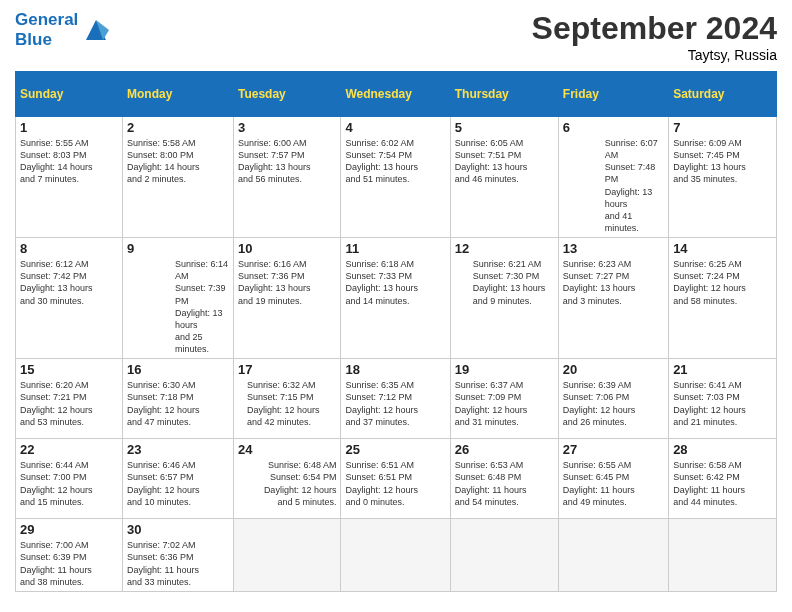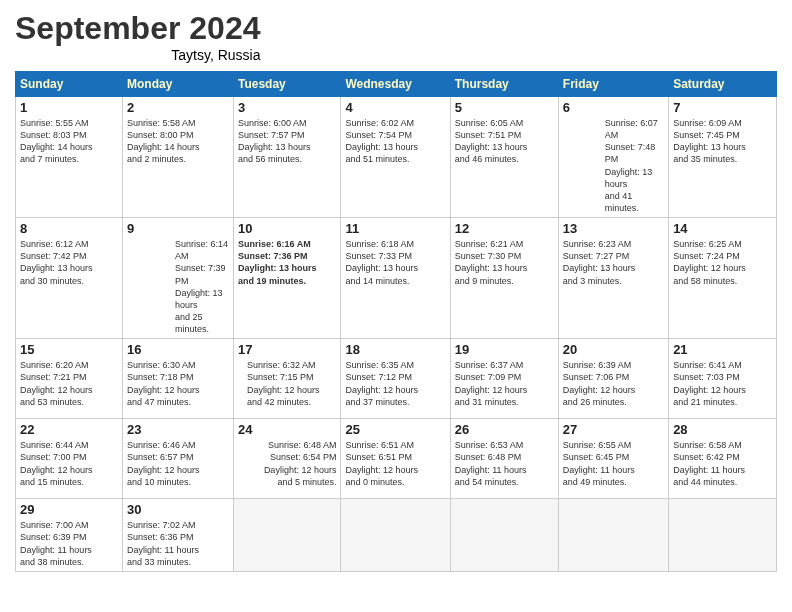--- a/index.html
+++ b/index.html
@@ -36,22 +36,22 @@
       font-size: 14px;
       color: #000000;
     }
     .calendar {
       width: 100%;
       border-collapse: collapse;
       font-size: 10px;
     }
     .calendar th {
       background-color: #1a6fba;
-      color: #fef9c3;
-      padding: 5px 4px;
+      color: #fde047;
+      padding: 15px 4px;
       text-align: left;
       font-size: 12px;
       font-weight: bold;
       border: 1px solid #1a6fba;
     }
     .calendar td {
       border: 1px solid #ccc;
       vertical-align: top;
       padding: 3px 4px;
       width: 113px;
@@ -75,20 +75,34 @@
       font-size: 9px;
       color: #333;
       line-height: 1.35;
     }
   </style>
 </head>
 <body>
 
 <div class="container">
   <div class="header">
+    <div class="logo">
+      <div>
+        <div style="display:flex;align-items:center;">
+          <div style="font-size:17px;font-weight:bold;color:#333;line-height:1.15;">
+            <span style="color:#1a6fba;">General</span><br>
+            <span style="color:#1a6fba;">Blue</span>
+          </div>
+          <svg width="30" height="30" viewBox="0 0 30 30" style="margin-left:3px;">
+            <polygon points="5,25 15,5 25,25" fill="#1a6fba"></polygon>
+            <polygon points="15,5 28,15 22,25" fill="#4a9fd4"></polygon>
+          </svg>
+        </div>
+      </div>
+    </div>
     <div class="title-block">
       <div class="month-title">September 2024</div>
       <div class="location">Taytsy, Russia</div>
     </div>
   </div>
 
   <table class="calendar">
     <thead>
       <tr>
         <th>Sunday</th>
@@ -162,35 +176,35 @@
           </td>
           <td>
             <span class="day-num">9</span>
             <div class="day-info" style="white-space: pre-line; margin-left: 48px;">Sunrise: 6:14 AM
 Sunset: 7:39 PM
 Daylight: 13 hours
 and 25 minutes.</div>
           </td>
           <td>
             <span class="day-num">10</span>
-            <div class="day-info" style="white-space: pre-line; font-weight: bold;">Sunrise: 6:16 AM
+            <div class="day-info" style="white-space: pre-line;">Sunrise: 6:16 AM
 Sunset: 7:36 PM
 Daylight: 13 hours
 and 19 minutes.</div>
           </td>
           <td>
             <span class="day-num">11</span>
             <div class="day-info" style="white-space: pre-line;">Sunrise: 6:18 AM
 Sunset: 7:33 PM
 Daylight: 13 hours
 and 14 minutes.</div>
           </td>
           <td>
             <span class="day-num">12</span>
-            <div class="day-info" style="white-space: pre-line;">Sunrise: 6:21 AM
+            <div class="day-info" style="white-space: pre-line; margin-left: 18px;">Sunrise: 6:21 AM
 Sunset: 7:30 PM
 Daylight: 13 hours
 and 9 minutes.</div>
           </td>
           <td>
             <span class="day-num">13</span>
             <div class="day-info" style="white-space: pre-line;">Sunrise: 6:23 AM
 Sunset: 7:27 PM
 Daylight: 13 hours
 and 3 minutes.</div>

